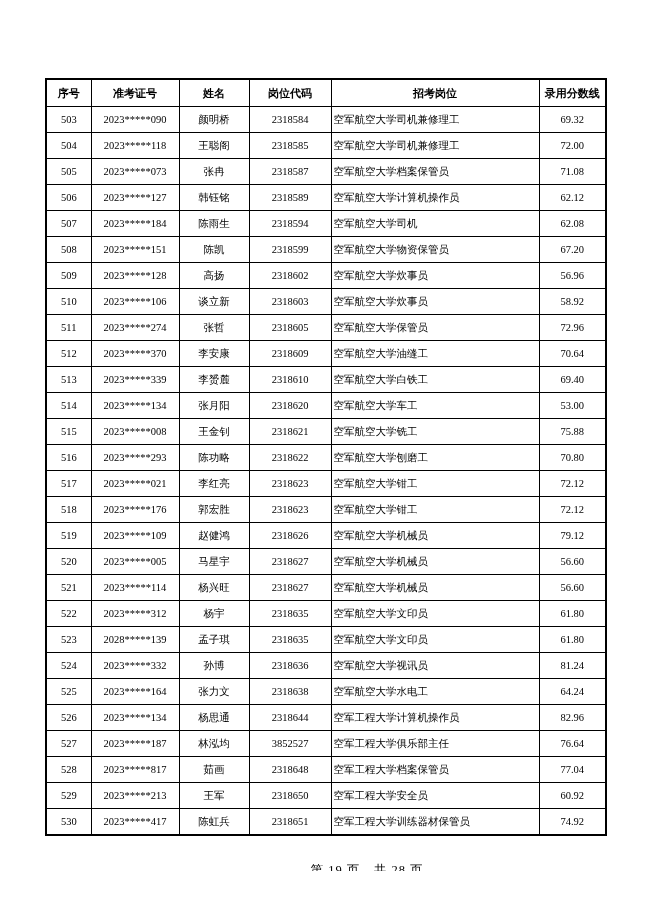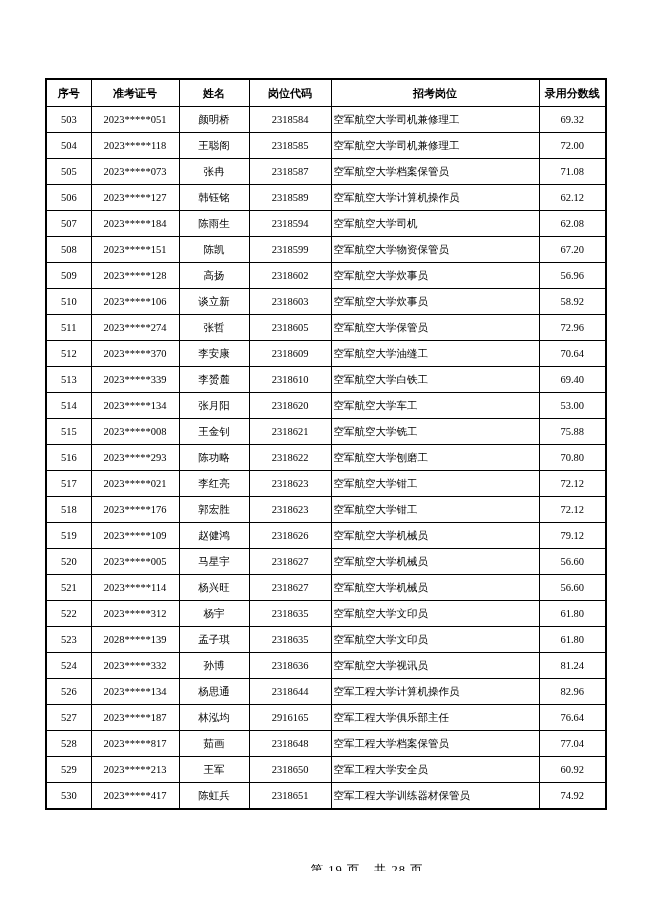--- a/index.html
+++ b/index.html
@@ -75,21 +75,21 @@
         <th>准考证号</th>
         <th>姓名</th>
         <th>岗位代码</th>
         <th>招考岗位</th>
         <th>录用分数线</th>
       </tr>
     </thead>
     <tbody>
         <tr>
           <td>503</td>
-          <td>2023*****051</td>
+          <td>2023*****090</td>
           <td>颜明桥</td>
           <td>2318584</td>
           <td class="col-position">空军航空大学司机兼修理工</td>
           <td>69.32</td>
         </tr>
         <tr>
           <td>504</td>
           <td>2023*****118</td>
           <td>王聪阁</td>
           <td>2318585</td>
@@ -250,32 +250,40 @@
         </tr>
         <tr>
           <td>524</td>
           <td>2023*****332</td>
           <td>孙博</td>
           <td>2318636</td>
           <td class="col-position">空军航空大学视讯员</td>
           <td>81.24</td>
         </tr>
         <tr>
+          <td>525</td>
+          <td>2023*****164</td>
+          <td>张力文</td>
+          <td>2318638</td>
+          <td class="col-position">空军航空大学水电工</td>
+          <td>64.24</td>
+        </tr>
+        <tr>
           <td>526</td>
           <td>2023*****134</td>
           <td>杨思通</td>
           <td>2318644</td>
           <td class="col-position">空军工程大学计算机操作员</td>
           <td>82.96</td>
         </tr>
         <tr>
           <td>527</td>
           <td>2023*****187</td>
           <td>林泓均</td>
-          <td>2916165</td>
+          <td>3852527</td>
           <td class="col-position">空军工程大学俱乐部主任</td>
           <td>76.64</td>
         </tr>
         <tr>
           <td>528</td>
           <td>2023*****817</td>
           <td>茹画</td>
           <td>2318648</td>
           <td class="col-position">空军工程大学档案保管员</td>
           <td>77.04</td>

